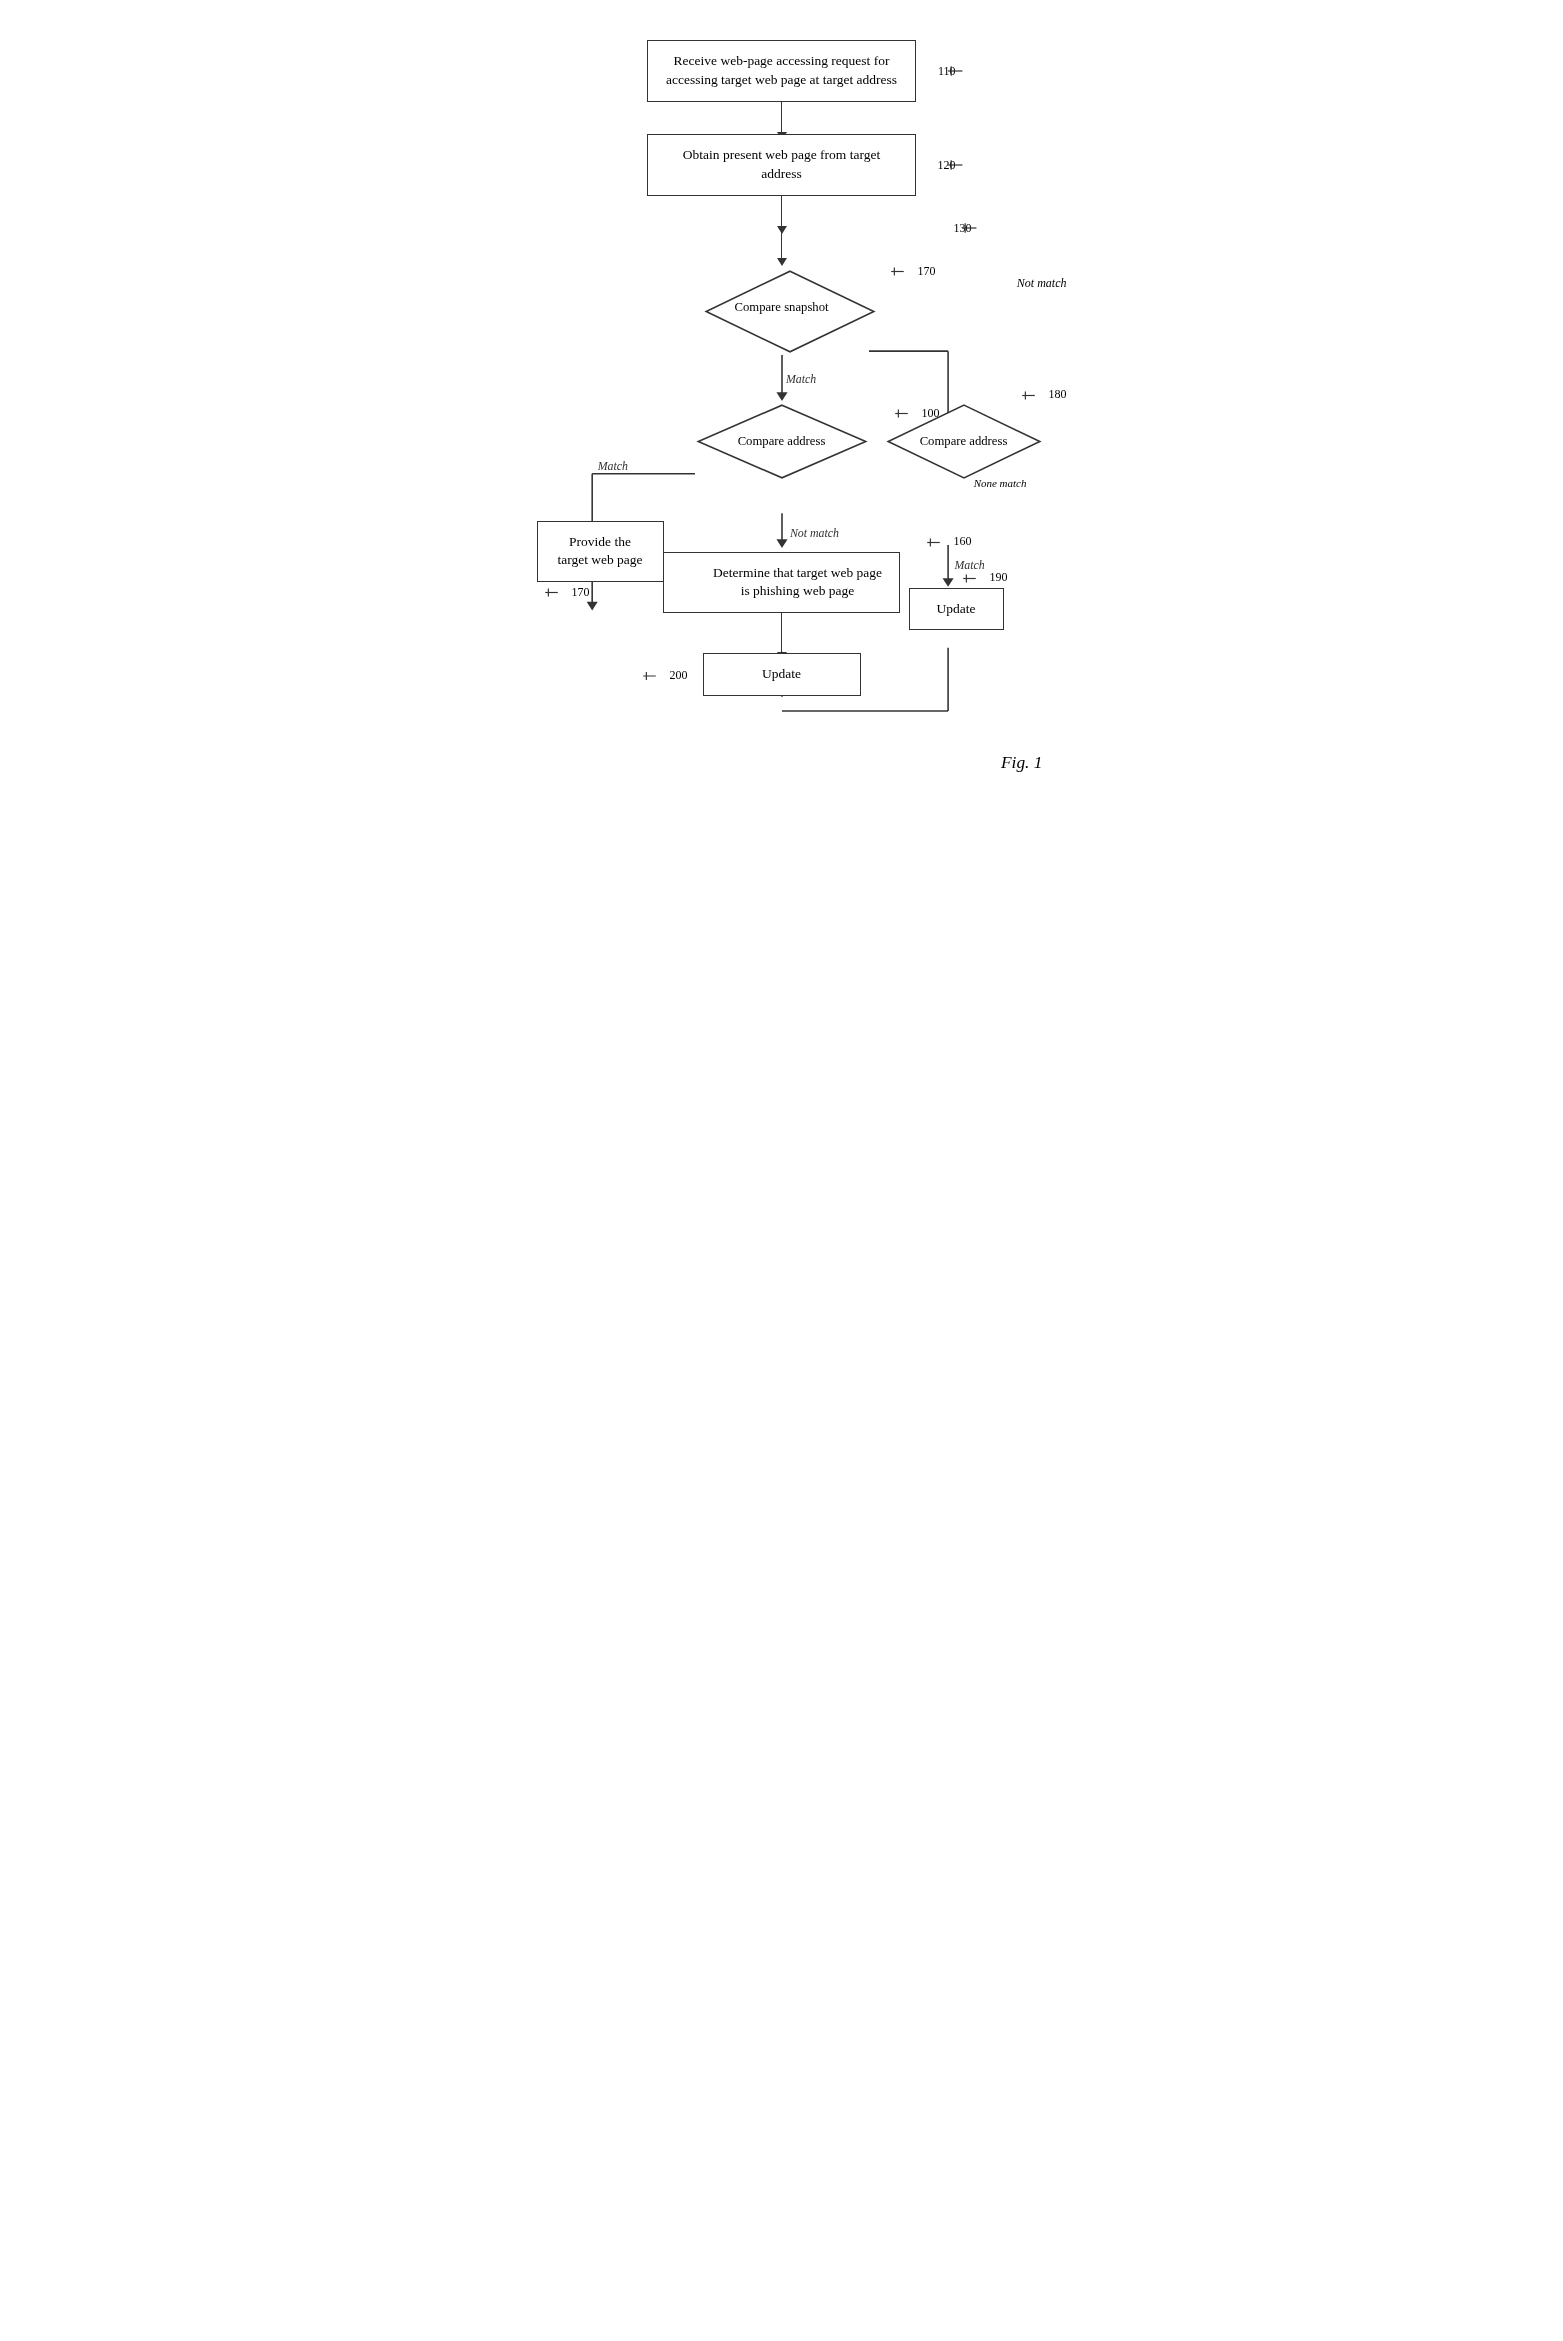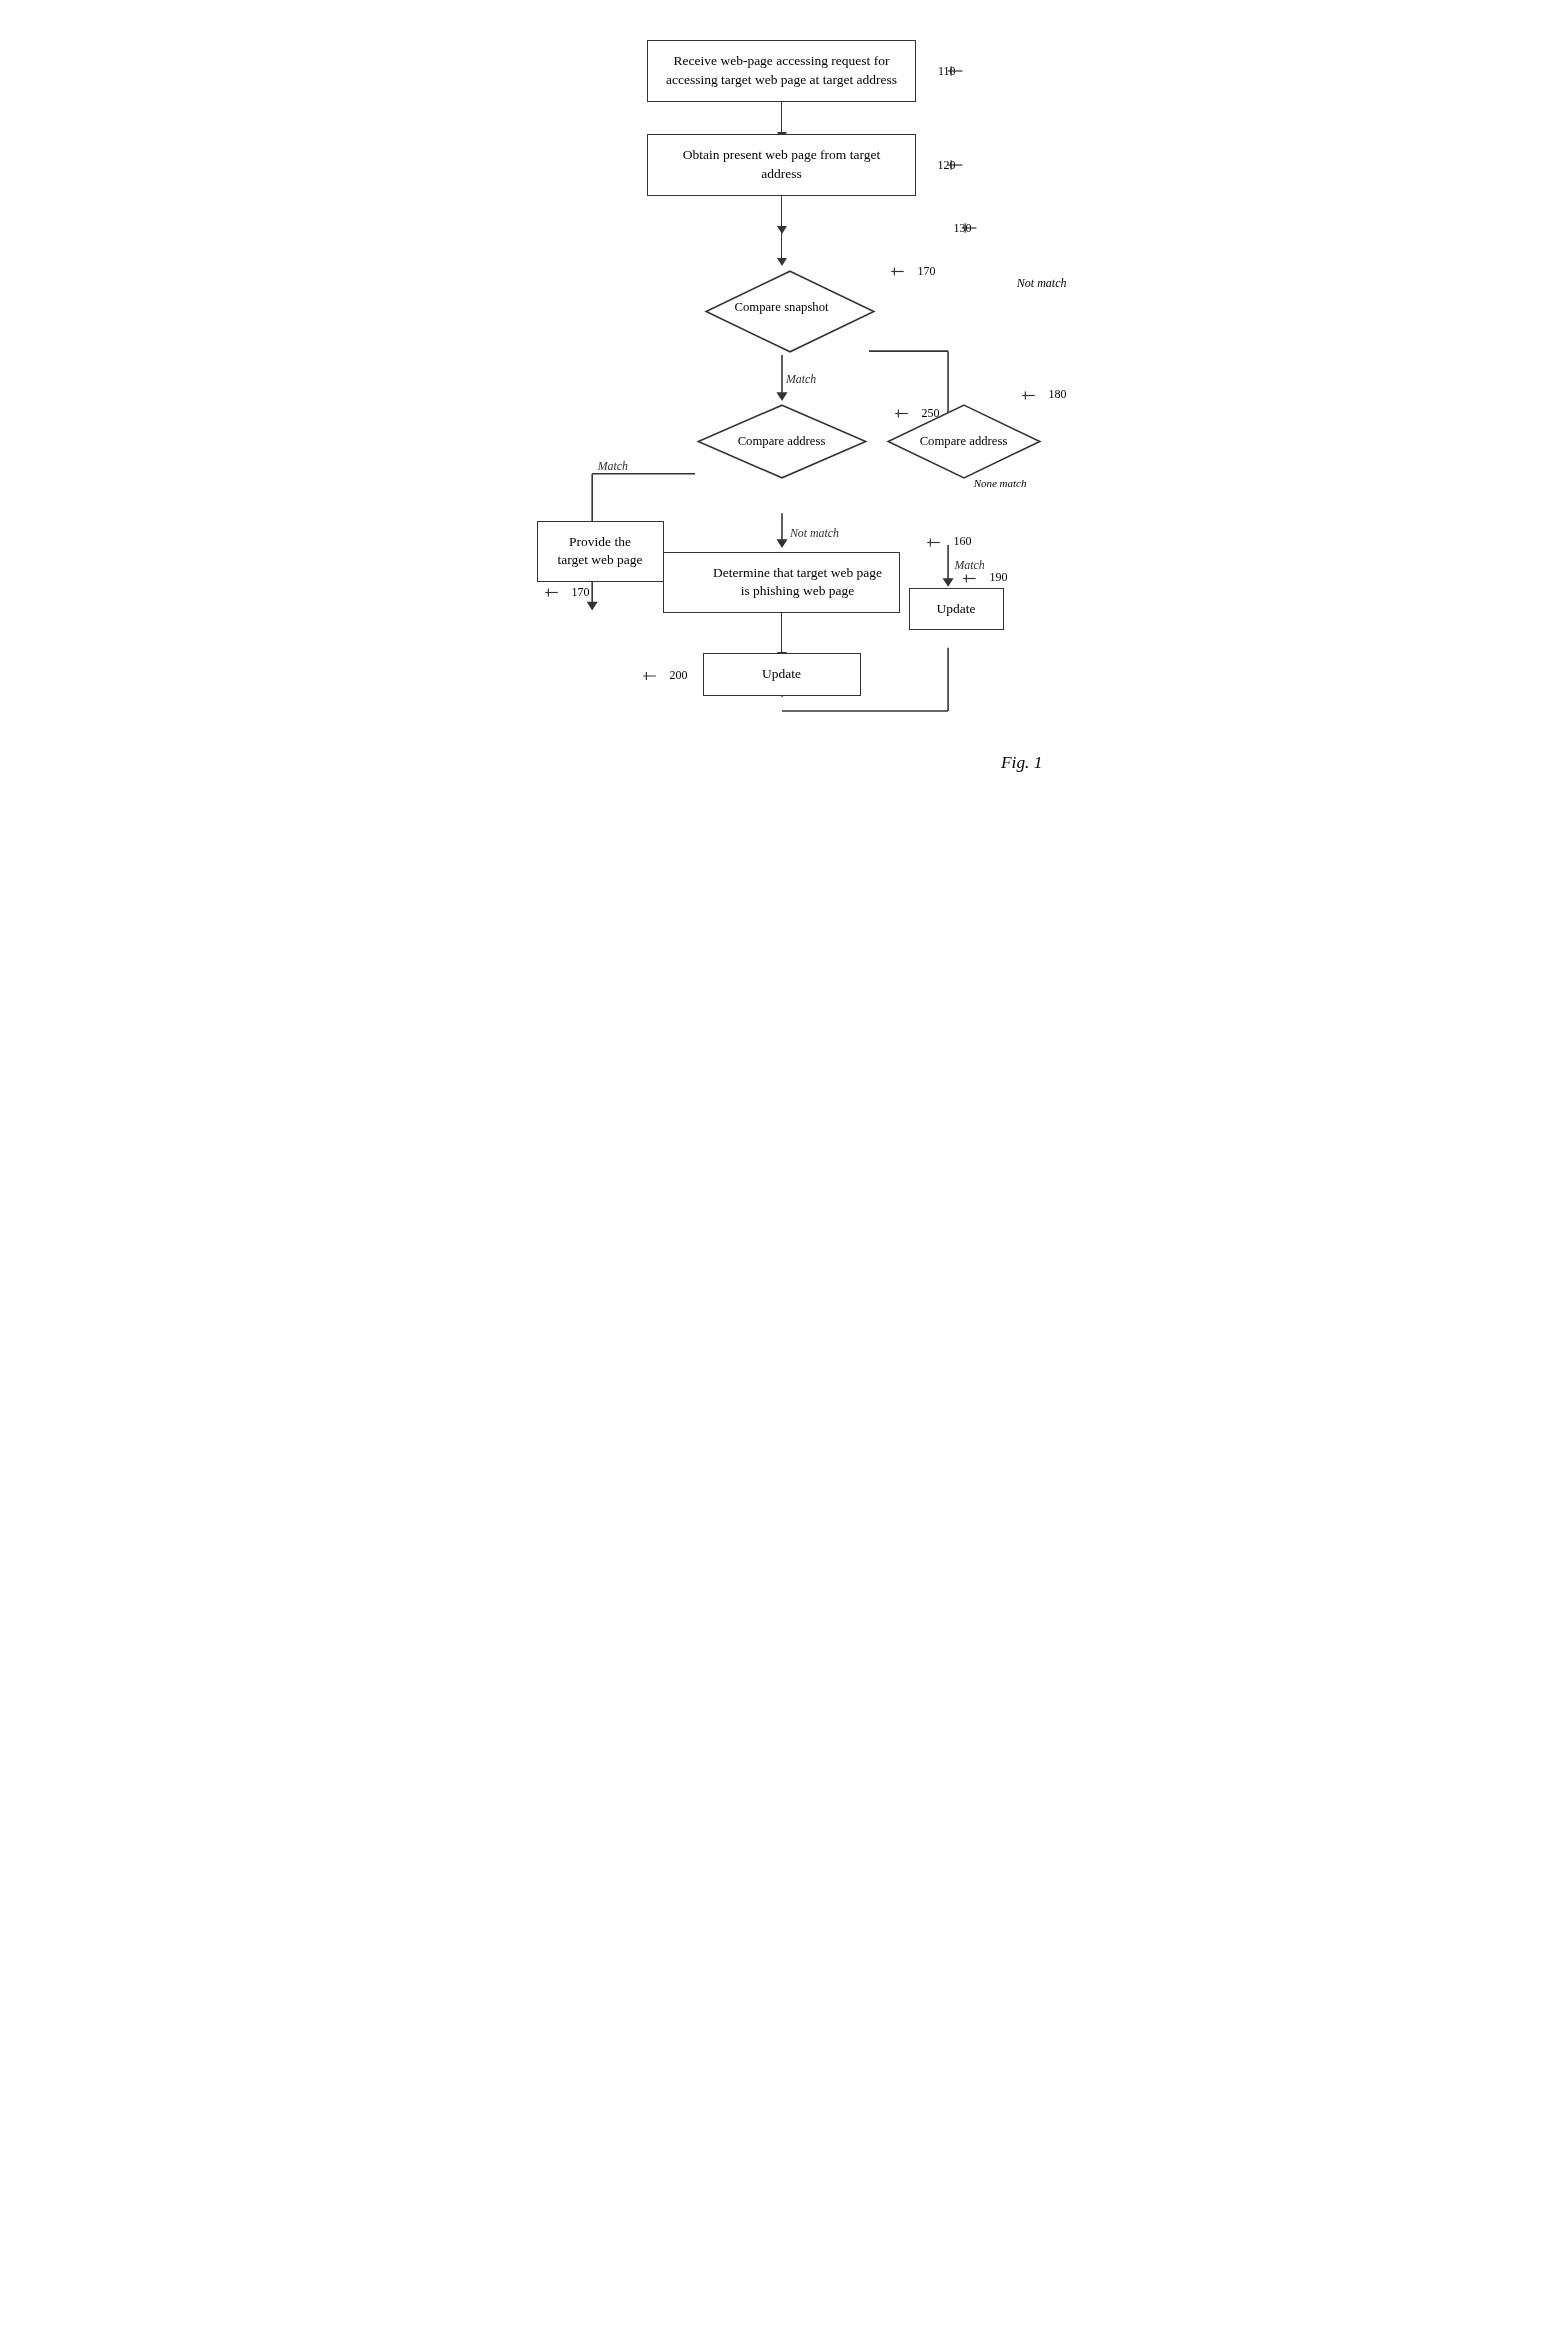--- a/index.html
+++ b/index.html
@@ -179,21 +179,21 @@
             <svg width="174" height="79" viewBox="0 0 220 100" style="position:absolute;top:0;left:0;">
               <polygon points="110,4 216,50 110,96 4,50" fill="#fff" stroke="#333" stroke-width="2"></polygon>
             </svg>
             <span style="position:relative;z-index:2;font-size:12.7px;text-align:center;">Compare address</span>
           </div>
           <span style="position:absolute;top:4px;right:calc(50% - 158px);font-size:12px;">
             <svg width="24" height="11" style="display:inline;vertical-align:middle;" viewBox="0 0 30 14">
                 <line x1="0" y1="7" x2="16" y2="7" stroke="#333" stroke-width="1.5"></line>
                 <line x1="4" y1="2" x2="4" y2="12" stroke="#333" stroke-width="1.5"></line>
               </svg>
-            <span>250</span>
+            <span>100</span>
           </span>
 
           <span style="position:absolute;bottom:-8px;right:calc(50% - 245px);font-size:11px;font-style:italic;margin-left:20px;">None match</span>
         </div>
 
         <div style="position:absolute;top:47px;left:calc(50% + 103px);width:158px;height:79px;display:flex;justify-content:center;align-items:center;">
           <svg width="158" height="79" viewBox="0 0 200 100" style="position:absolute;top:0;left:0;">
             <polygon points="100,4 196,50 100,96 4,50" fill="#fff" stroke="#333" stroke-width="2"></polygon>
           </svg>
           <span style="position:relative;z-index:2;font-size:12.7px;text-align:center;">Compare address</span>

